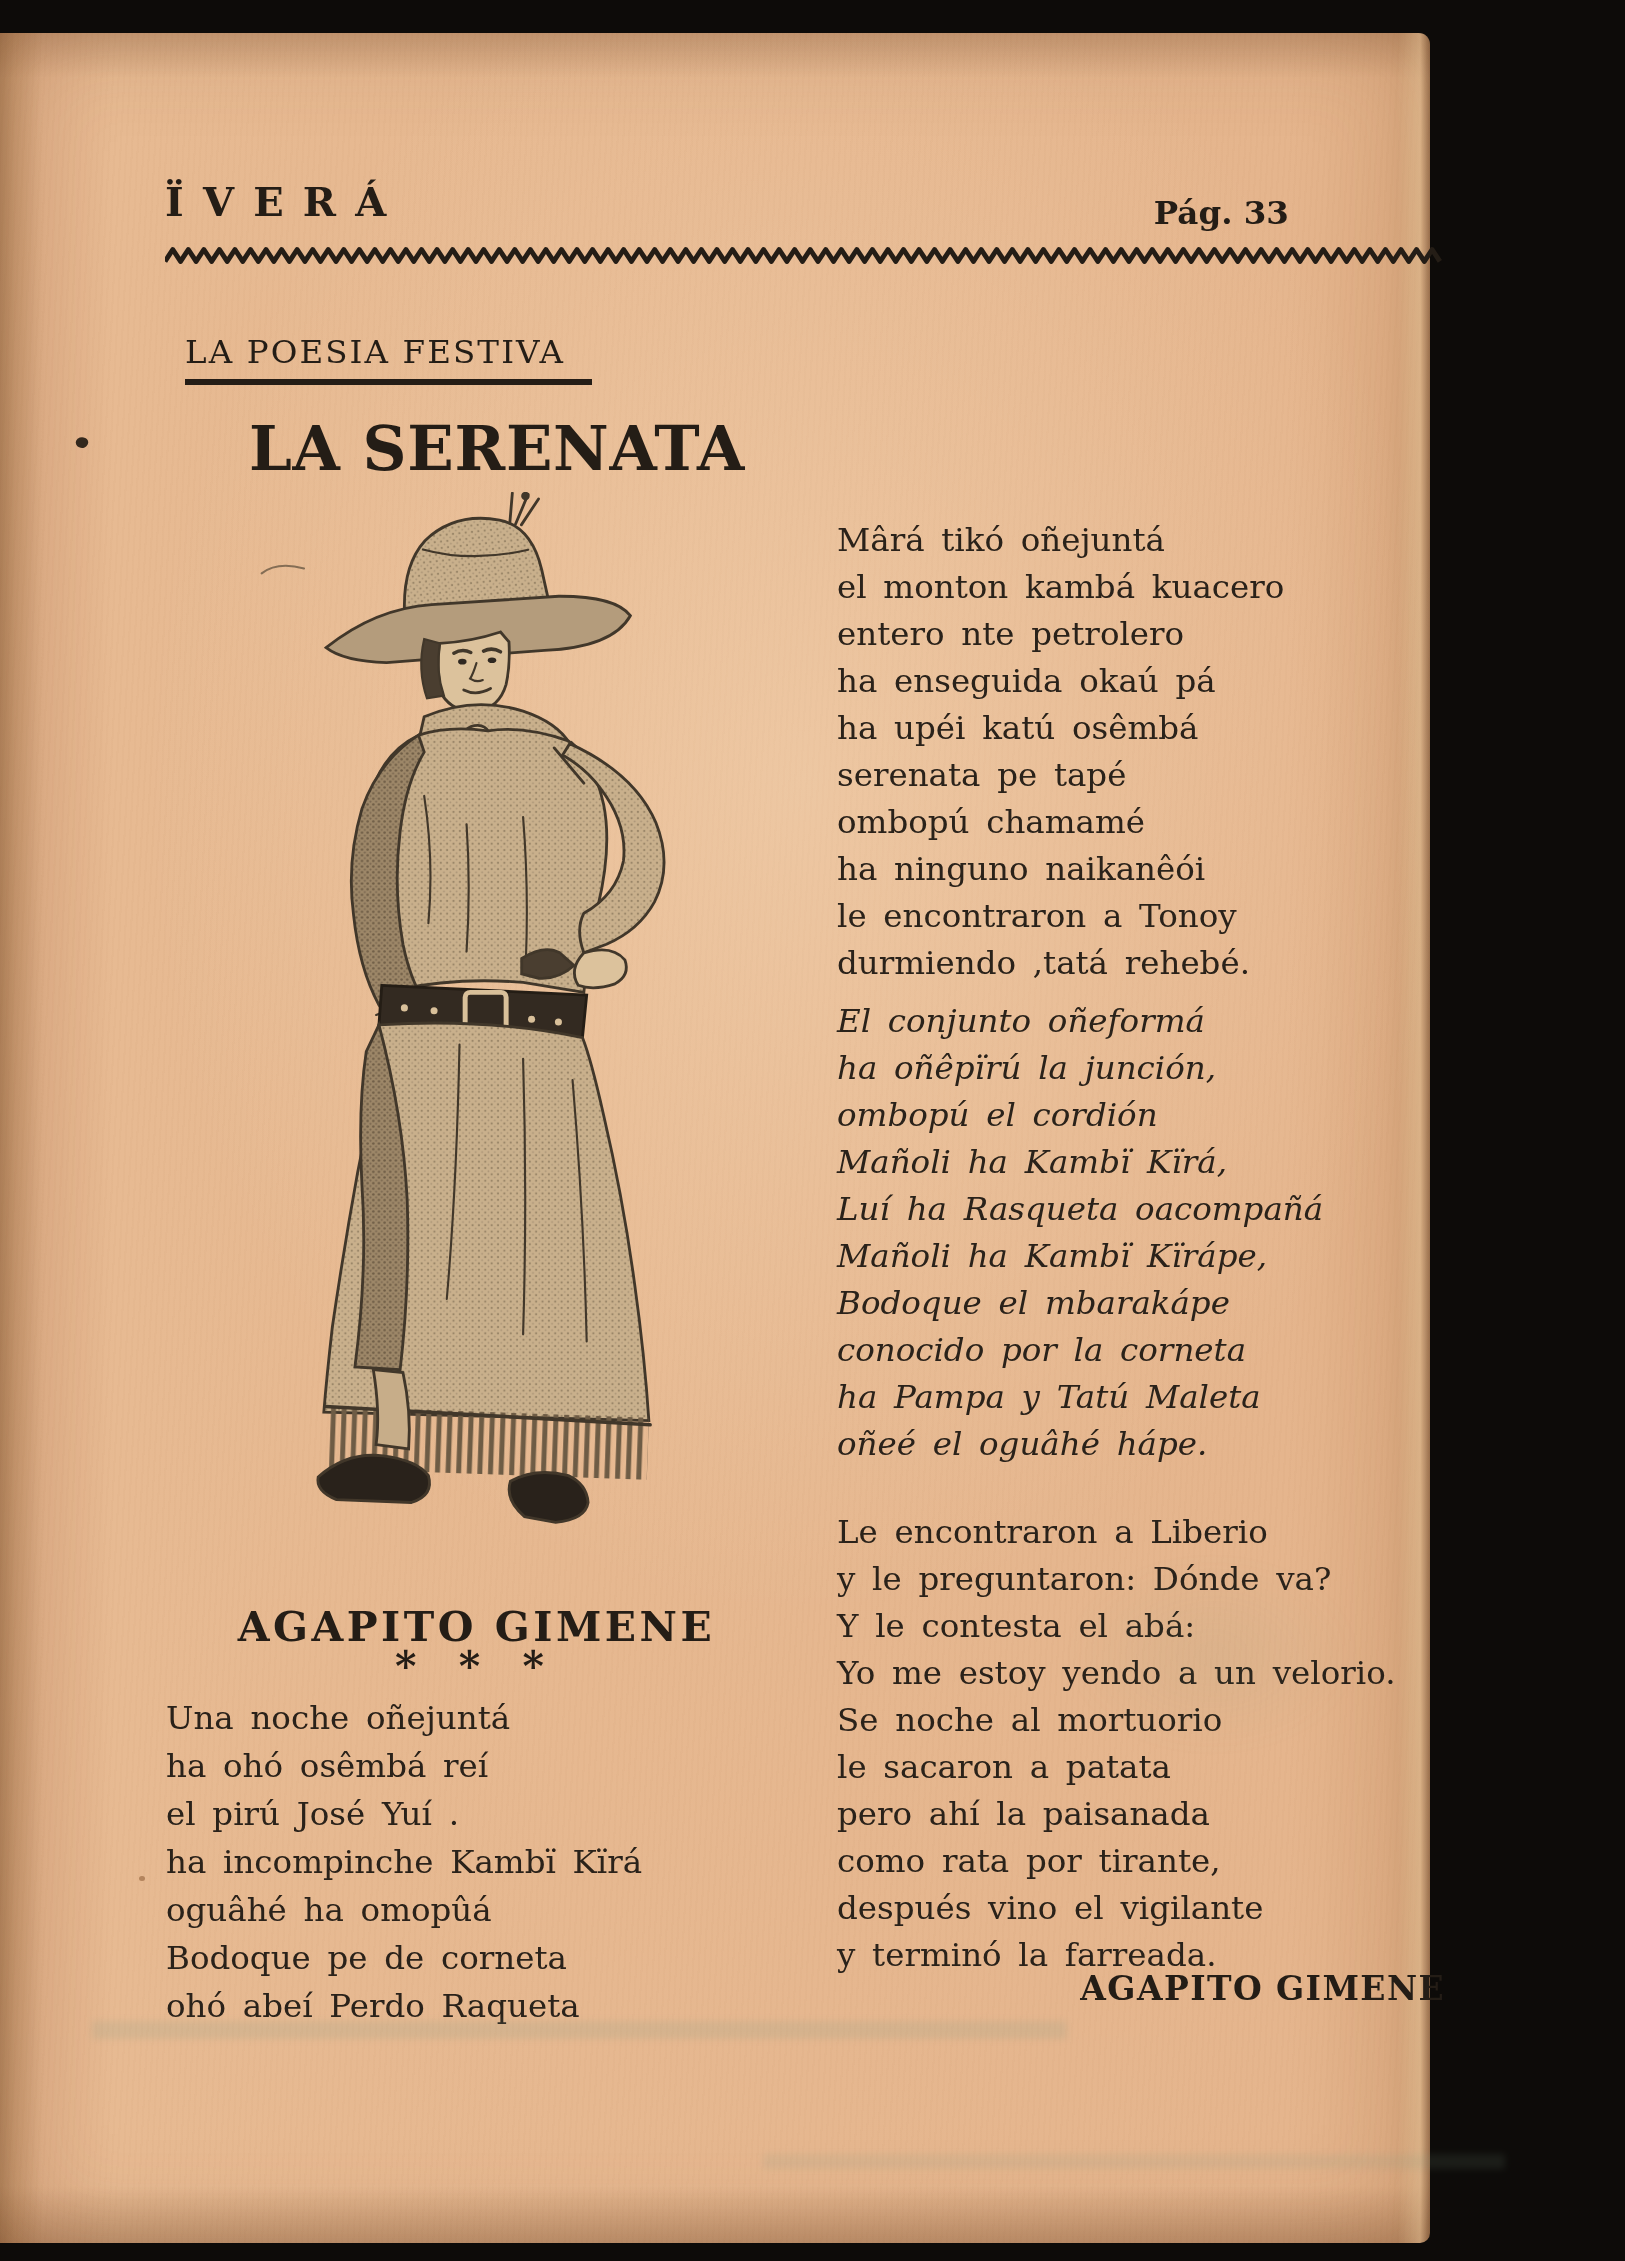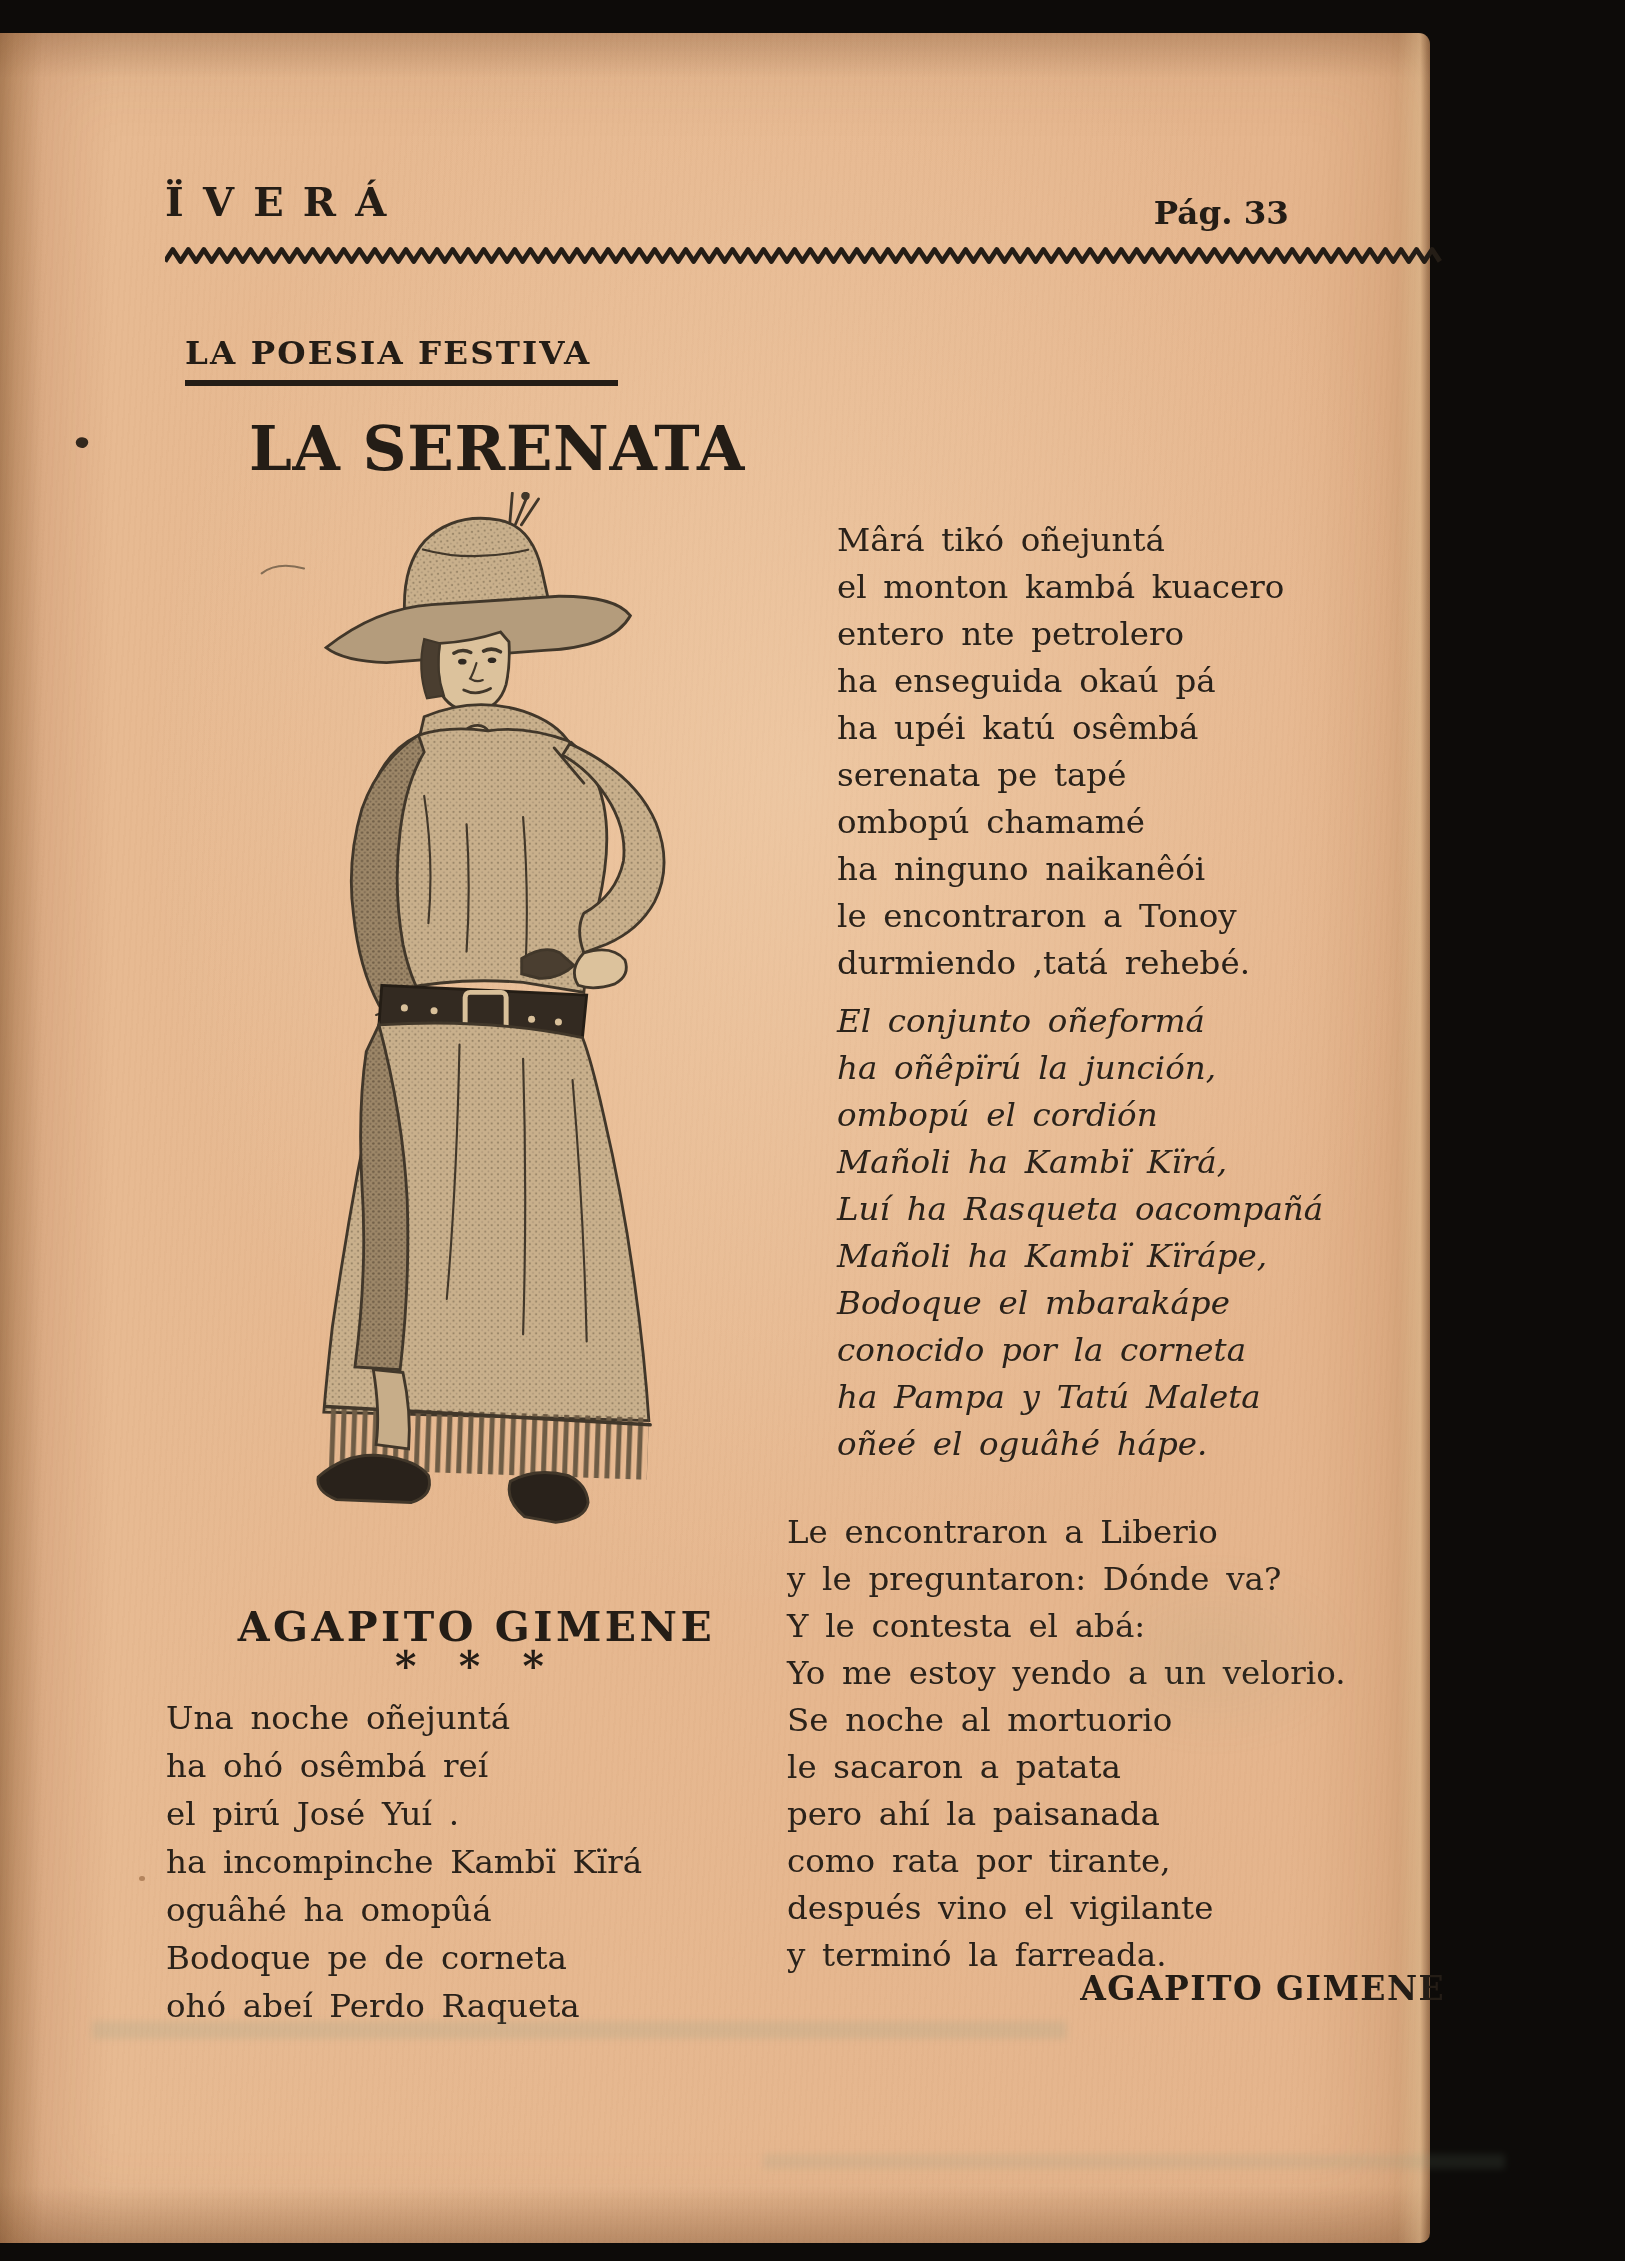--- a/index.html
+++ b/index.html
@@ -16,38 +16,38 @@
           linear-gradient(0deg, rgba(96,54,26,.28) 0px, rgba(96,54,26,0) 57px),
           repeating-linear-gradient(93deg, rgba(170,115,70,.035) 0 2.1px, rgba(0,0,0,0) 2.1px 5.7px),
           linear-gradient(90deg,#d2a67d 0,#e0b089 3%,#e7ba92 8%,#e5b58d 90%,#dfae85 97%,#d3a378 100%);
         box-shadow:inset 0 0 99px rgba(120,70,35,.25);}
   .abs{position:absolute;}
   
   .masthead{left:165px;top:145px;font-size:40px;font-weight:bold;letter-spacing:.48em;color:#241d16;}
   .pagenum{right:141px;top:160px;font-size:32.5px;font-weight:bold;color:#241d16;}
   .wavyrule{left:165px;top:213px;width:1277px;height:21px;}
   
-  .kicker{left:185px;top:300px;font-size:32.5px;font-weight:bold;letter-spacing:2.1px;color:#241d16;
+  .kicker{left:185px;top:300px;font-size:32.5px;font-weight:normal;letter-spacing:2.1px;color:#241d16;
           border-bottom:6.4px solid #241d16;padding:0 27px 8.5px 0;}
   .title{left:249px;top:380px;font-size:61px;font-weight:bold;letter-spacing:0.7px;color:#241d16;}
   .illu{left:191px;top:459px;width:537px;height:1053px;}
   .author-wrap{left:187px;top:1570px;width:579px;text-align:center;}
   .author{font-size:41px;font-weight:bold;letter-spacing:3.5px;color:#241d16;}
   .ornament{left:187px;top:1613px;width:579px;text-align:center;
             font-size:41px;font-weight:bold;letter-spacing:14px;color:#241d16;line-height:41px;}
   
   .poem p{margin:0;height:47px;line-height:47px;font-size:32.5px;word-spacing:6.4px;color:#2a221a;
           white-space:nowrap;}
   .lstanza{left:166px;top:1661px;}
   .lstanza p{height:48px;line-height:48px;}
   .rcol-s1{left:837px;top:297px;}
   .rcol-s1 p{word-spacing:11.3px;}
   .rcol-s2{left:837px;top:476px;margin-top:8px;}
   .rcol-s3{left:837px;top:965px;font-style:italic;}
-  .rcol-s4{left:787px;top:1476px;}
+  .rcol-s4{left:837px;top:1476px;}
   .signature{left:837px;top:1936px;width:608px;text-align:right;
              font-size:33px;font-weight:bold;letter-spacing:1.4px;color:#241d16;}
   
   .blot{left:76px;top:404px;width:12px;height:10.6px;background:#241c14;border-radius:60% 40% 55% 45%;
         transform:rotate(24deg);opacity:.92;}
   .speck{left:139px;top:1843px;width:6.4px;height:5.7px;background:#8a5a33;border-radius:50%;opacity:.55;}
   .ghost-band1{left:92px;top:1988px;width:975px;height:18.4px;background:#7e9a84;opacity:.16;filter:blur(3.5px);}
   .ghost-band2{left:763px;top:2121px;width:742px;height:15.5px;background:#7e9a84;opacity:.13;filter:blur(3.5px);}
   .ghost-blob{left:1060px;top:1519px;width:304px;height:205px;opacity:.07;filter:blur(11.3px);
               background:radial-gradient(closest-side,#5e8a6e,rgba(94,138,110,0));}

